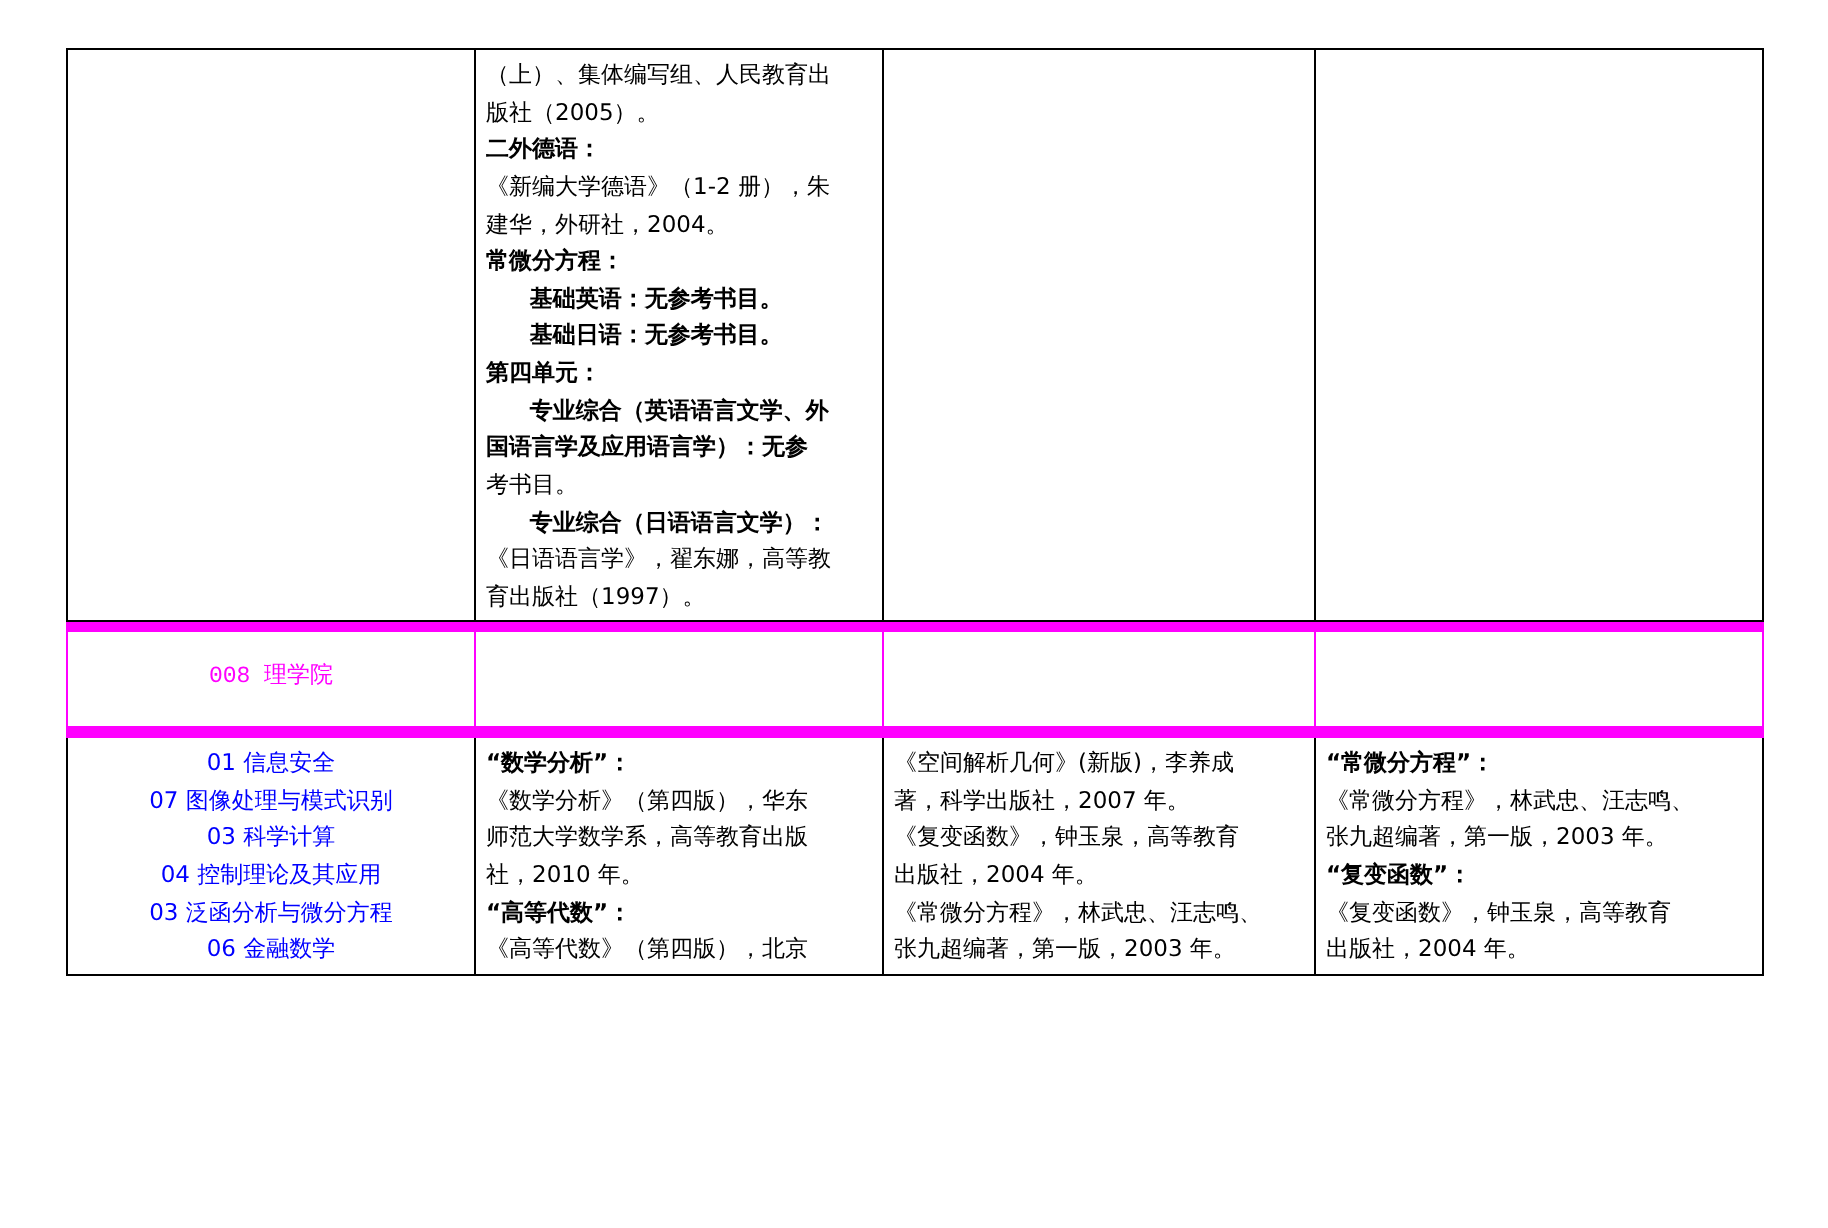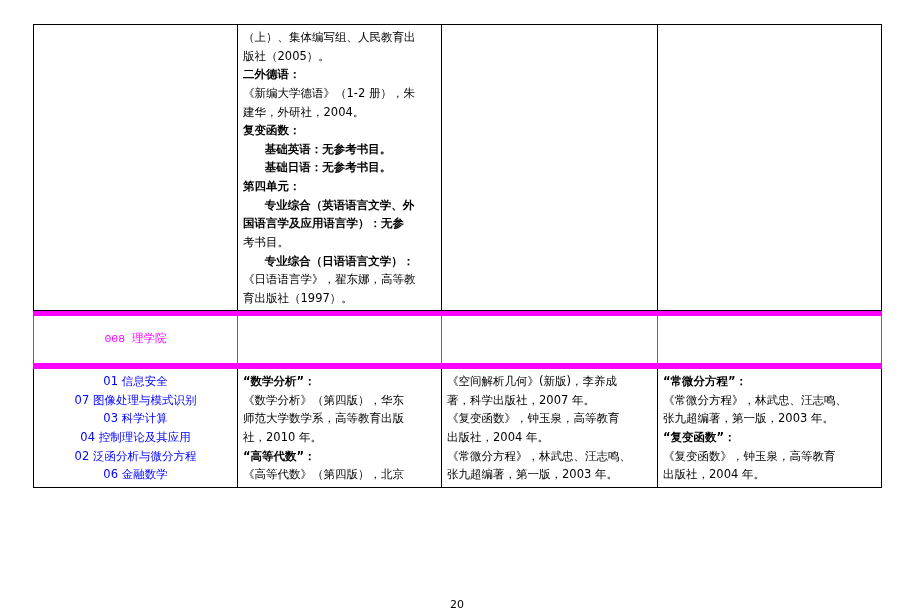--- a/index.html
+++ b/index.html
@@ -99,21 +99,21 @@
     <tbody>
 
       <tr>
         <td></td>
         <td>
           <span class="cellline">（上）、集体编写组、人民教育出</span><br>
           <span class="cellline">版社（2005）。</span><br>
           <span class="cellline bold">二外德语：</span><br>
           <span class="cellline">《新编大学德语》（1-2 册），朱</span><br>
           <span class="cellline">建华，外研社，2004。</span><br>
-          <span class="cellline bold">复变函数：</span><br>
+          <span class="cellline bold">常微分方程：</span><br>
           <span class="indent2"></span><span class="bold">基础英语：无参考书目。</span><br>
           <span class="indent2"></span><span class="bold">基础日语：无参考书目。</span><br>
           <span class="cellline bold">第四单元：</span><br>
           <span class="indent2"></span><span class="bold">专业综合（英语语言文学、外</span><br>
           <span class="cellline bold">国语言学及应用语言学）：无参</span><br>
           <span class="cellline">考书目。</span><br>
           <span class="indent2"></span><span class="bold">专业综合（日语语言文学）：</span><br>
           <span class="cellline">《日语语言学》，翟东娜，高等教</span><br>
           <span class="cellline">育出版社（1997）。</span>
         </td>
@@ -144,21 +144,21 @@
         <td></td>
       </tr>
 
 
       <tr>
         <td class="blue-text">
           <span class="cellline">01 信息安全</span><br>
           <span class="cellline">07 图像处理与模式识别</span><br>
           <span class="cellline">03 科学计算</span><br>
           <span class="cellline">04 控制理论及其应用</span><br>
-          <span class="cellline">02 泛函分析与微分方程</span><br>
+          <span class="cellline">03 泛函分析与微分方程</span><br>
           <span class="cellline">06 金融数学</span>
         </td>
         <td>
           <span class="cellline bold">“数学分析”：</span><br>
           <span class="cellline">《数学分析》（第四版），华东</span><br>
           <span class="cellline">师范大学数学系，高等教育出版</span><br>
           <span class="cellline">社，2010 年。</span><br>
           <span class="cellline bold">“高等代数”：</span><br>
           <span class="cellline">《高等代数》（第四版），北京</span>
         </td>
@@ -176,15 +176,14 @@
           <span class="cellline">张九超编著，第一版，2003 年。</span><br>
           <span class="cellline bold">“复变函数”：</span><br>
           <span class="cellline">《复变函数》，钟玉泉，高等教育</span><br>
           <span class="cellline">出版社，2004 年。</span>
         </td>
       </tr>
 
     </tbody>
   </table>
 
-  <div class="pagenum">20</div>
 
 </div>
 
 </body></html>

